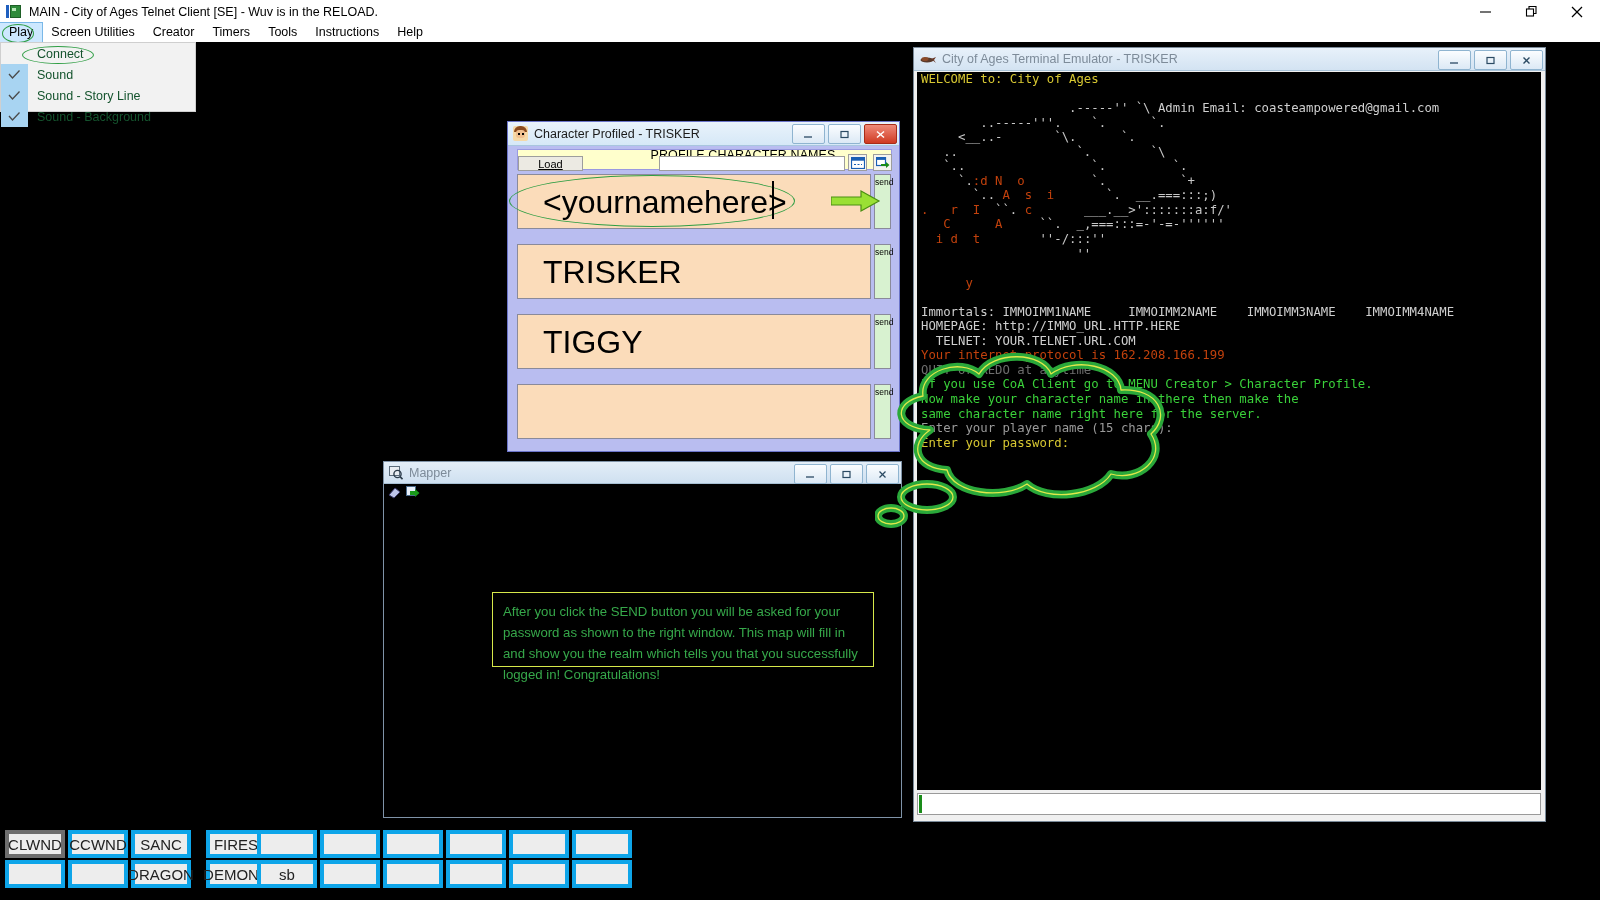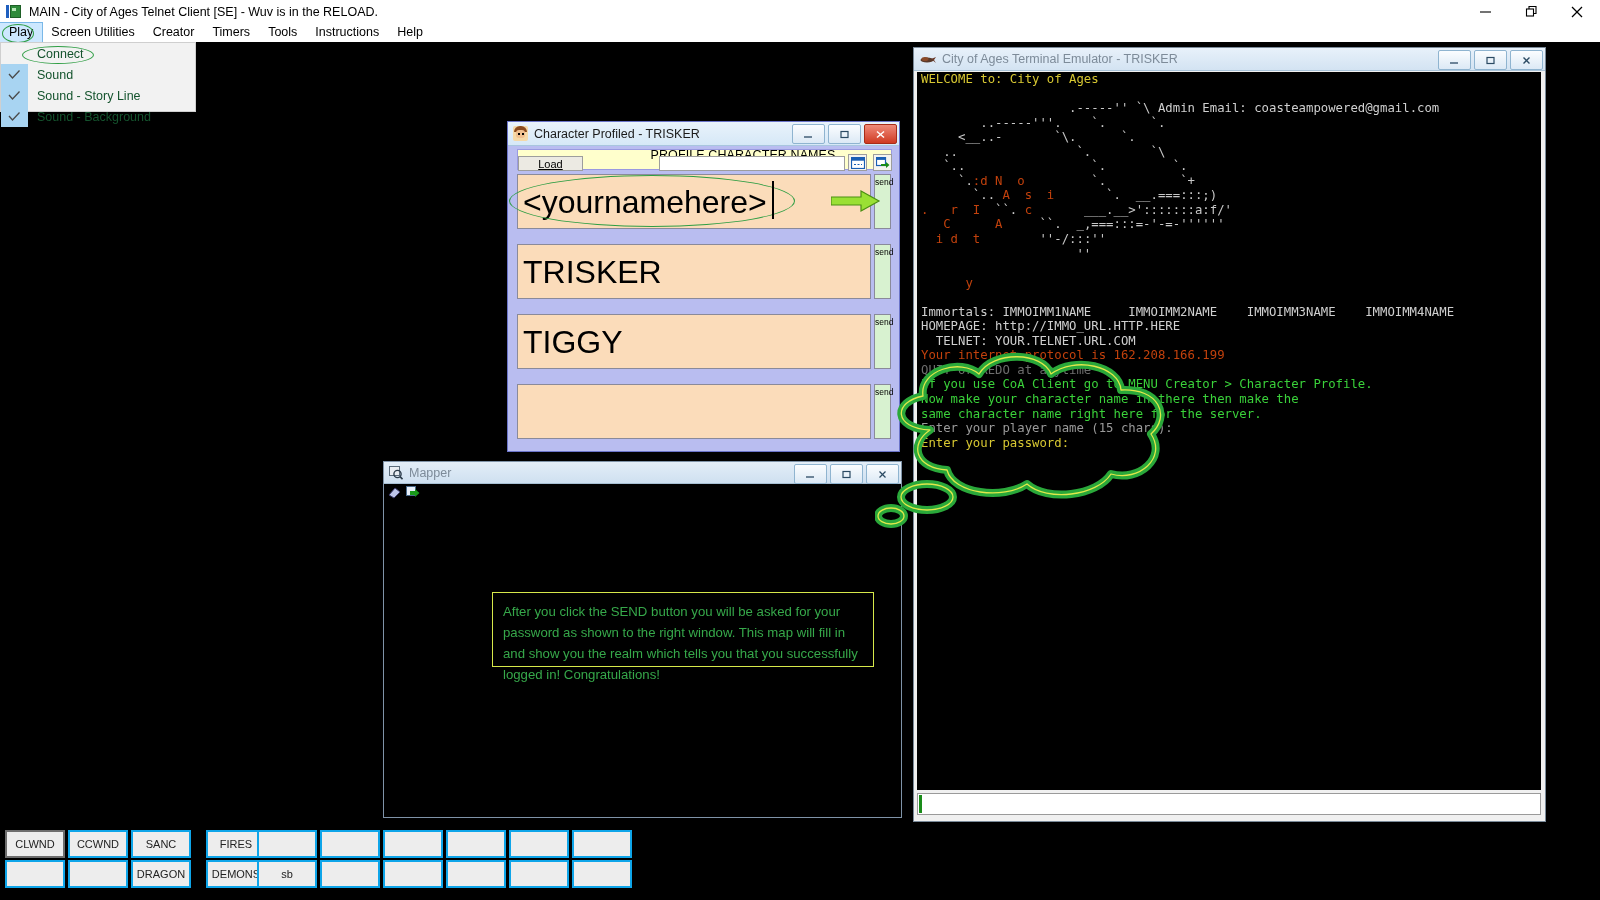--- a/index.html
+++ b/index.html
@@ -100,20 +100,21 @@
   .tb-icon svg{display:block;}
 
   .char-row{position:absolute;left:9px;width:354px;height:55px;background:#fbdcba;border:1px solid #8a8a9a;box-sizing:border-box;overflow:hidden;}
   #row1{top:52px;}
   #row2{top:122px;}
   #row3{top:192px;}
   #row4{top:262px;}
   .char-row .rtext{
     font-size:32px;color:#000;line-height:55px;padding-left:5px;white-space:nowrap;
     font-family:"Liberation Sans",sans-serif;
+    margin-left:20px;
   }
   .send-btn{
     position:absolute;left:366px;width:17px;height:55px;background:#d8f2d0;border:1px solid #8a8a9a;
     box-sizing:border-box;font-size:8.5px;color:#000;line-height:9.5px;text-align:center;padding-top:3px;
   }
   #send1{top:52px;}
   #send2{top:122px;}
   #send3{top:192px;}
   #send4{top:262px;}
   #green-arrow{position:absolute;left:323px;top:67px;width:50px;height:24px;pointer-events:none;}
@@ -183,22 +184,22 @@
 
   
   #thought-cloud{position:absolute;left:875px;top:340px;width:345px;height:190px;pointer-events:none;z-index:25;}
 
   
   #bottom-bar{
     position:absolute;left:0;top:822px;width:1600px;height:78px;background:#000;
   }
   .btn-col{position:absolute;top:8px;width:60px;height:58px;display:flex;flex-direction:column;gap:2px;}
   .bbtn{
-    flex:1;background:#ededed;border:2px solid #0ea5e9;box-sizing:border-box;
-    display:flex;align-items:center;justify-content:center;font-size:11px;color:#222;
+    flex:1;background:#ededed;border:4px solid #0ea5e9;box-sizing:border-box;
+    display:flex;align-items:center;justify-content:center;font-size:15px;color:#222;
   }
   .bbtn.first{border-color:#6e6e6e;}
 </style>
 </head>
 <body>
 
 <div id="main-window">
 
   <div id="main-titlebar">
     <div id="main-title-icon">

